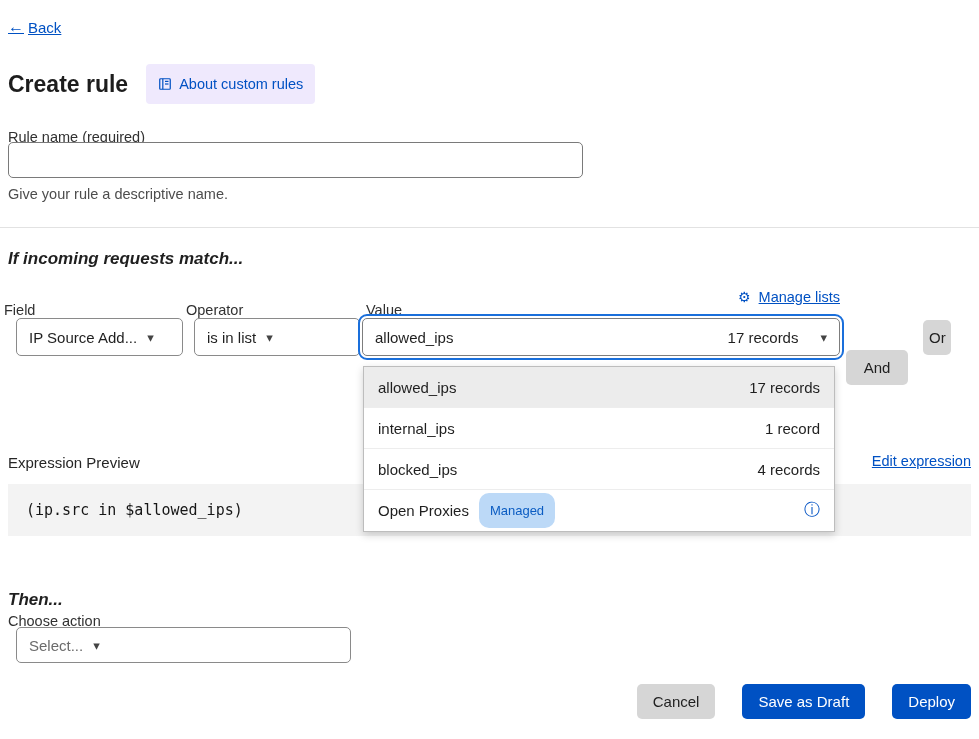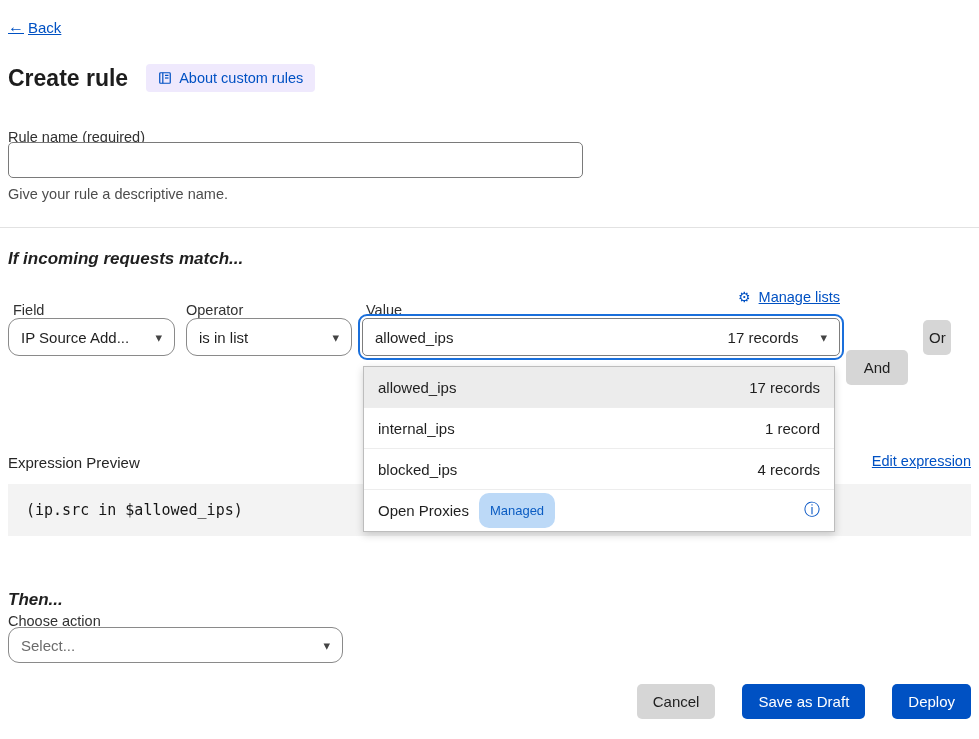--- a/index.html
+++ b/index.html
@@ -13,51 +13,51 @@
   a.link { color:#0051c3; text-decoration:underline; cursor:pointer; }
 
   .back-link { position:absolute; left:8px; top:18px; font-size:15px; display:flex; align-items:center; gap:4px; }
   .back-arrow { font-size:16px; text-decoration:none; }
 
   .header-row { position:absolute; left:8px; top:64px; display:flex; align-items:center; gap:18px; }
   .page-title { font-size:23px; font-weight:bold; color:#1d1d1d; }
   .about-badge {
     display:inline-flex; align-items:center; gap:7px;
     background:#efe9fd; color:#0051c3; border-radius:4px;
-    padding:6px 12px; font-size:14.5px; cursor:pointer;
+    padding:12px 12px; font-size:14.5px; cursor:pointer;
   }
   .about-badge svg { display:block; }
 
   .field-label { position:absolute; font-size:14.5px; color:#313131;margin-top:12px; }
   .lbl-rule-name { left:8px; top:117px; }
 
   .rule-name-input {
     position:absolute; left:8px; top:142px; width:575px; height:36px;
     border:1px solid #7a7a7a; border-radius:5px; font-size:15px; padding:0 10px;
     font-family:"Liberation Sans", sans-serif;
   }
   .helper-text { position:absolute; left:8px; top:186px; font-size:14.5px; color:#4d4d4d; }
 
   .divider { position:absolute; left:0; top:227px; width:100%; height:0; border-top:1px solid #e2e2e2; }
 
   .section-title { position:absolute; font-size:17px; font-weight:bold; color:#1f1f1f;font-style:italic; }
   .match-title { left:8px; top:249px; }
 
-  .lbl-field { left:13px; top:290px; }
+  .lbl-field { left:4px; top:290px; }
   .lbl-operator { left:186px; top:290px; }
   .lbl-value { left:366px; top:290px; }
 
   .manage-lists { position:absolute; left:362px; top:289px; width:478px; text-align:right; font-size:14.5px; }
   .manage-lists .gear { color:#0051c3; text-decoration:none; margin-right:4px; font-size:14px; }
 
   .select-box {
     position:absolute; height:38px; background:#fff;
-    border:1px solid #8a8a8a; border-radius:11px;
-    display:flex; align-items:center; justify-content:space-between;
-    padding:0 12px; font-size:15px; color:#1f1f1f; cursor:pointer;
+    border:1px solid #8a8a8a; border-radius:5px;
+    display:flex; align-items:center; 
+    padding:0 12px; font-size:15px; color:#1f1f1f; cursor:pointer;margin-left:8px;
   }
   .chevron { color:#444; font-size:13px; margin-left:10px; }
 
   .field-select { left:8px; top:318px; width:167px; }
   .operator-select { left:186px; top:318px; width:166px; }
 
   .value-combobox {
     position:absolute; left:362px; top:318px; width:478px; height:38px;
     border:1px solid #7d7d7d; border-radius:5px; background:#fff;
     outline:2px solid #1a6fdb; outline-offset:2px;

